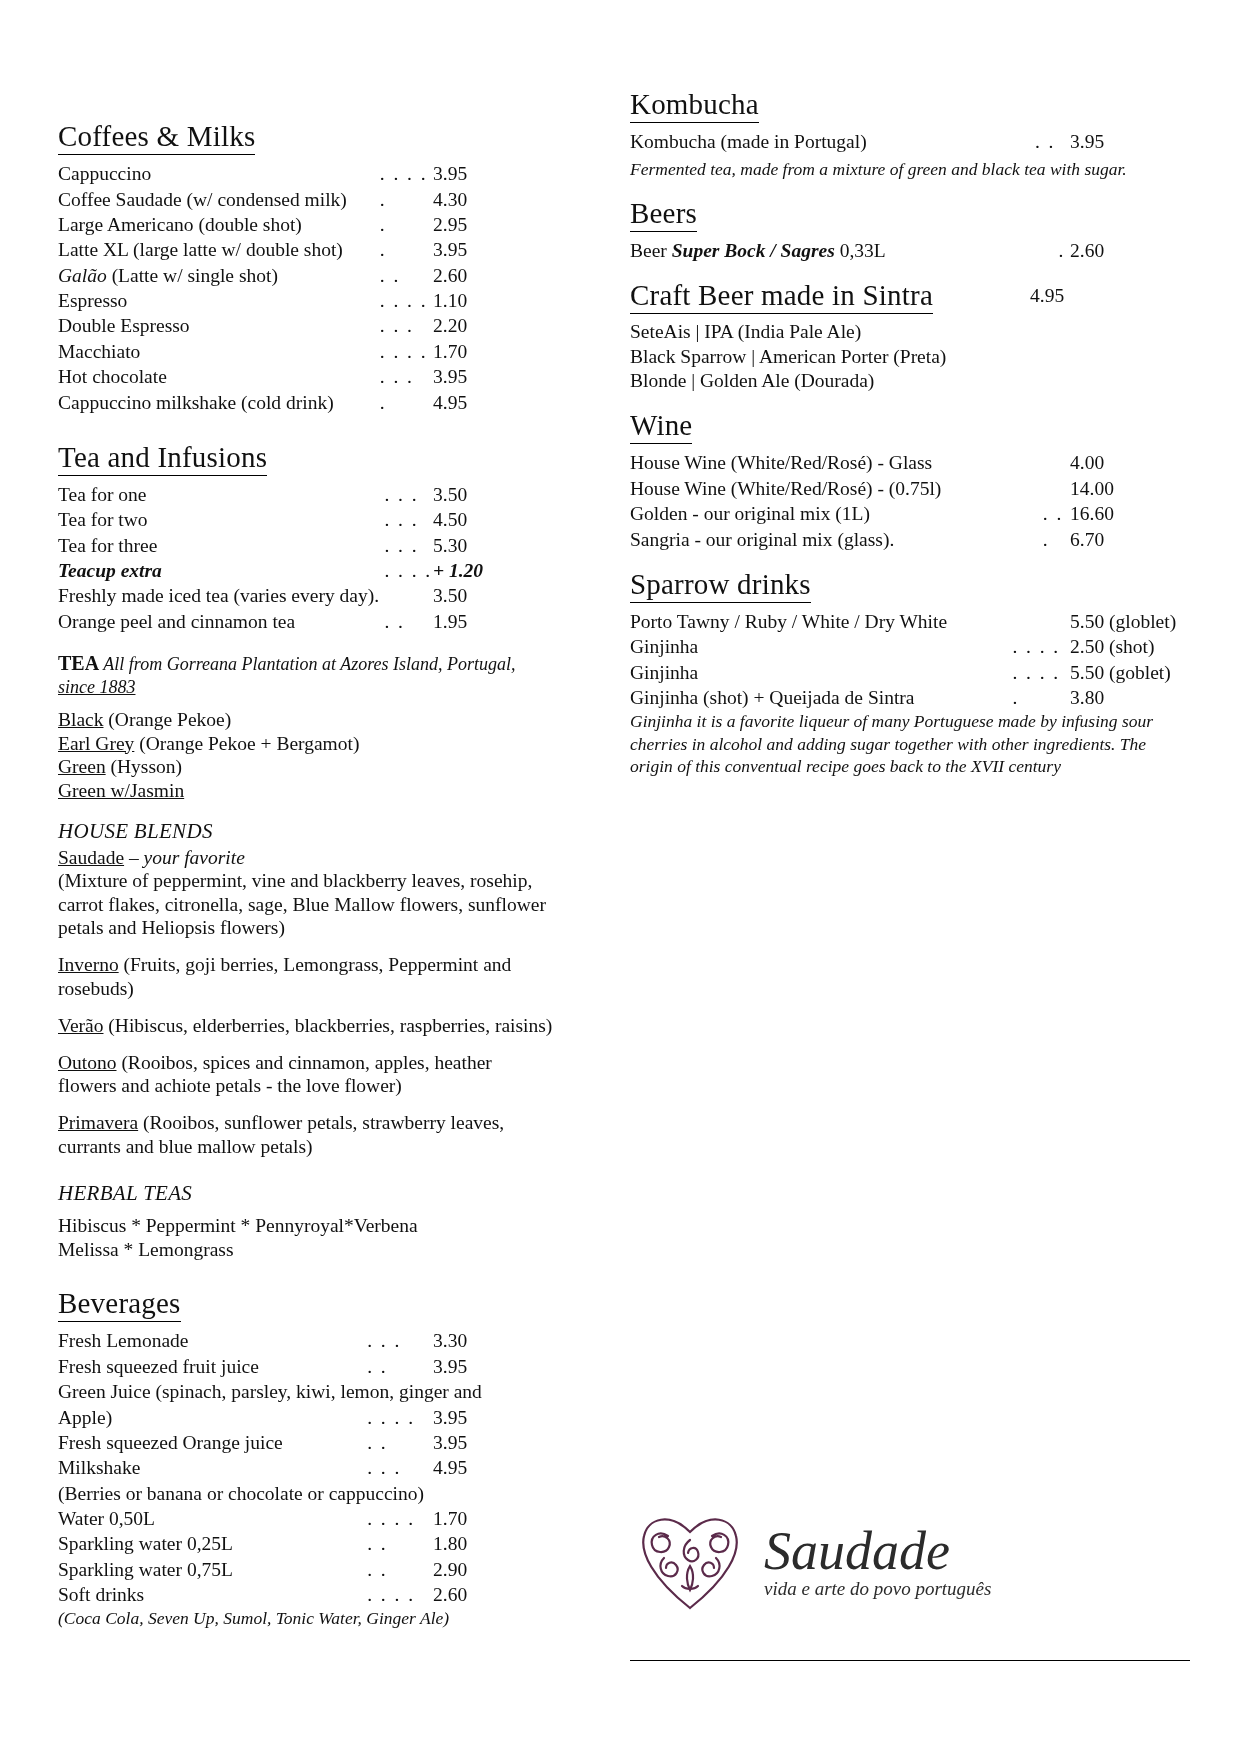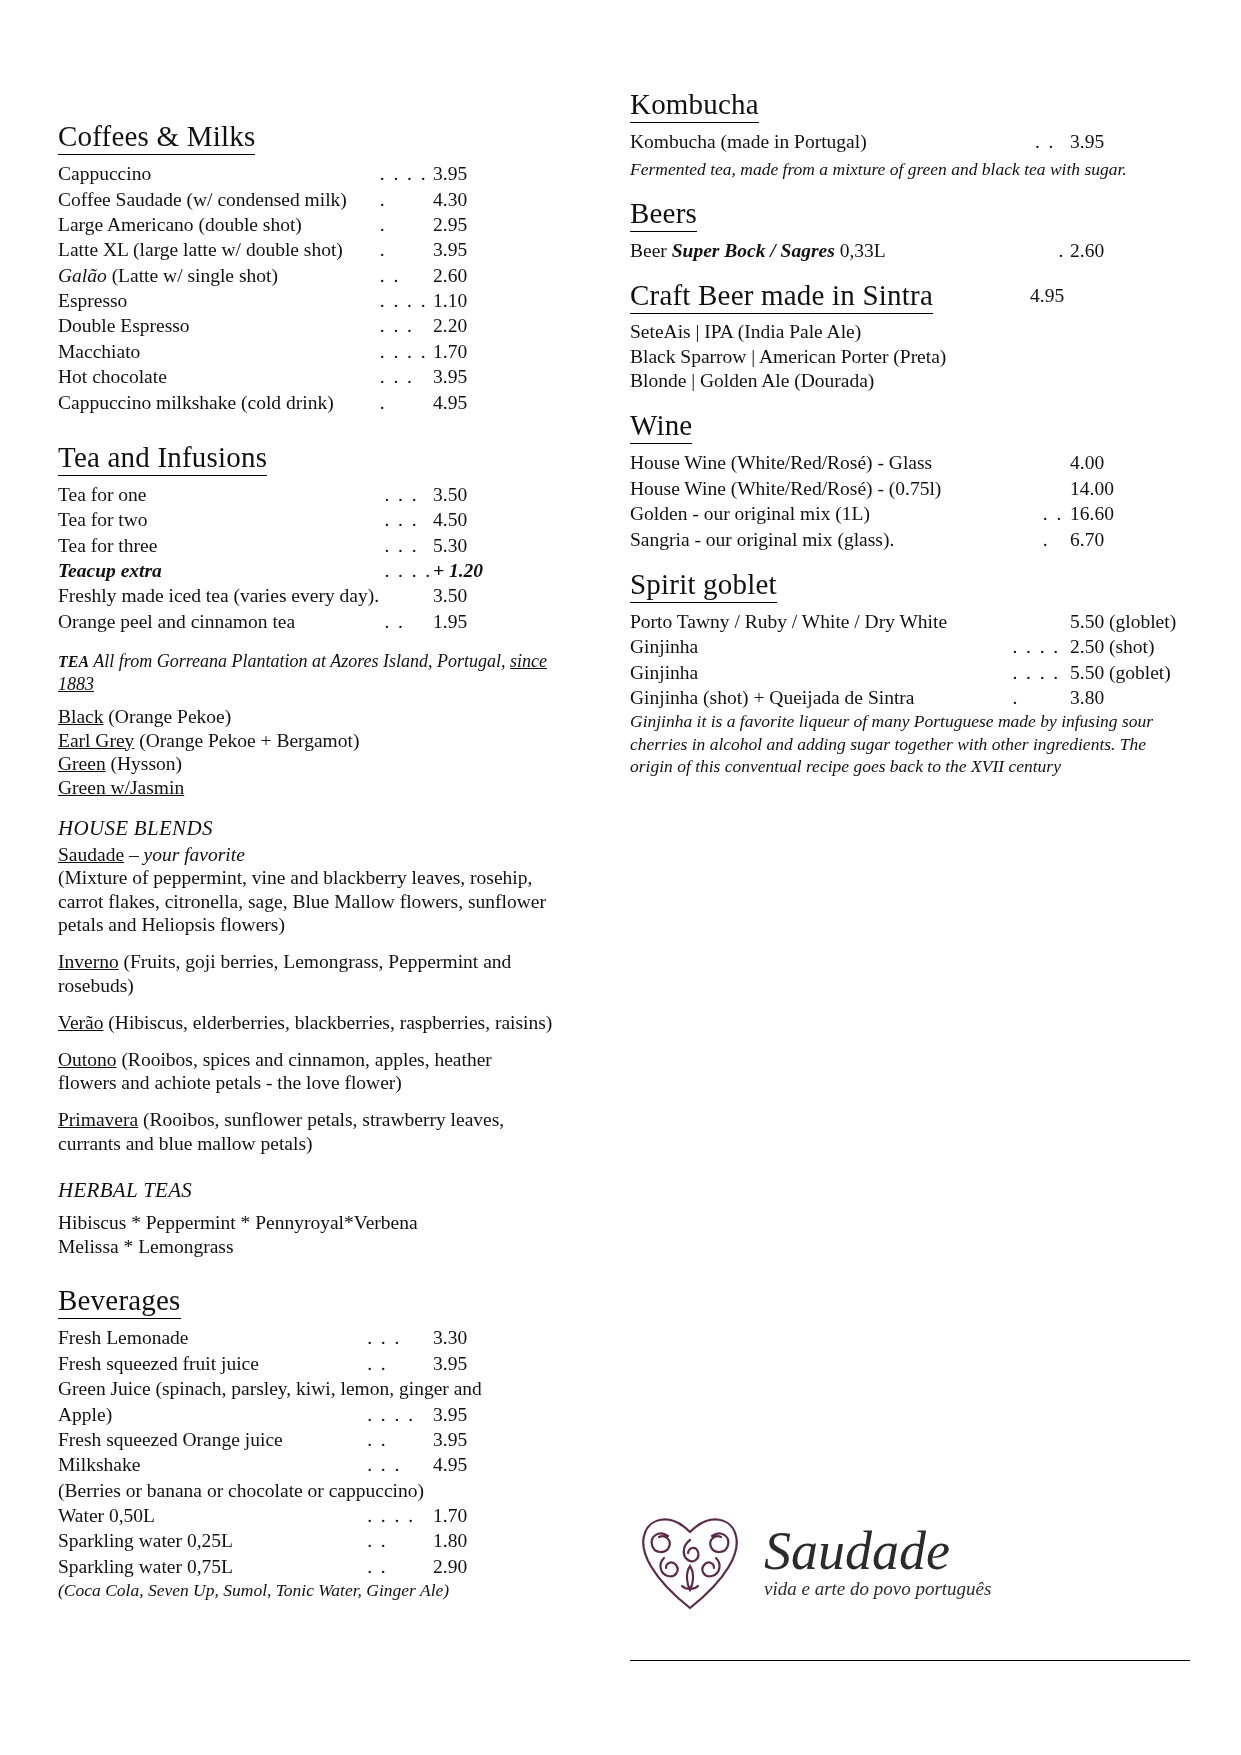--- a/index.html
+++ b/index.html
@@ -96,23 +96,22 @@
     font-size: 21px;
     margin: 0 0 3px 0;
     letter-spacing: 0.3px;
   }
   .tea-intro {
     font-size: 18px;
     line-height: 1.3;
     margin: 0 0 2px 0;
   }
   .tea-intro .tealabel {
-    font-style: italic;
     font-weight: bold;
-    font-size: 16px;
+    font-size: 20px;
   }
   .tea-list { font-size: 19.5px; line-height: 1.22; margin-top: 8px; }
   .tea-list div { margin: 0; }
   .craft-head-row {
     position: relative;
   }
   .craft-price {
     position: absolute;
     left: 400px;
     top: 6px;
@@ -356,20 +355,25 @@
           </tr>
           <tr>
             <td class="name">Sparkling water 0,25L</td>
             <td class="dots dotline">.          .</td>
             <td class="price">1.80</td>
           </tr>
           <tr>
             <td class="name">Sparkling water 0,75L</td>
             <td class="dots dotline">.          .</td>
             <td class="price">2.90</td>
+          </tr>
+          <tr>
+            <td class="name">Soft drinks</td>
+            <td class="dots dotline">.          .          .          .</td>
+            <td class="price">2.60</td>
           </tr>
         </tbody>
       </table>
       <p class="note">(Coca Cola, Seven Up, Sumol, Tonic Water, Ginger Ale)</p>
     </div>
   </div>
 
   <div class="col-right">
 
     <div class="section-wrap">
@@ -439,21 +443,21 @@
             <td class="dots dotline">            .</td>
             <td class="price">6.70</td>
           </tr>
         </tbody>
       </table>
     </div>
 
     <div class="spacer-md"></div>
 
     <div class="section-wrap">
-      <h2 class="section">Spirit goblet</h2>
+      <h2 class="section">Sparrow drinks</h2>
       <table class="items spirit-big">
         <tbody>
           <tr>
             <td class="name">Porto Tawny / Ruby / White / Dry White</td>
             <td class="dots dotline"></td>
             <td class="price">5.50 (globlet)</td>
           </tr>
           <tr>
             <td class="name">Ginjinha</td>
             <td class="dots dotline">.           .           .           .</td>

